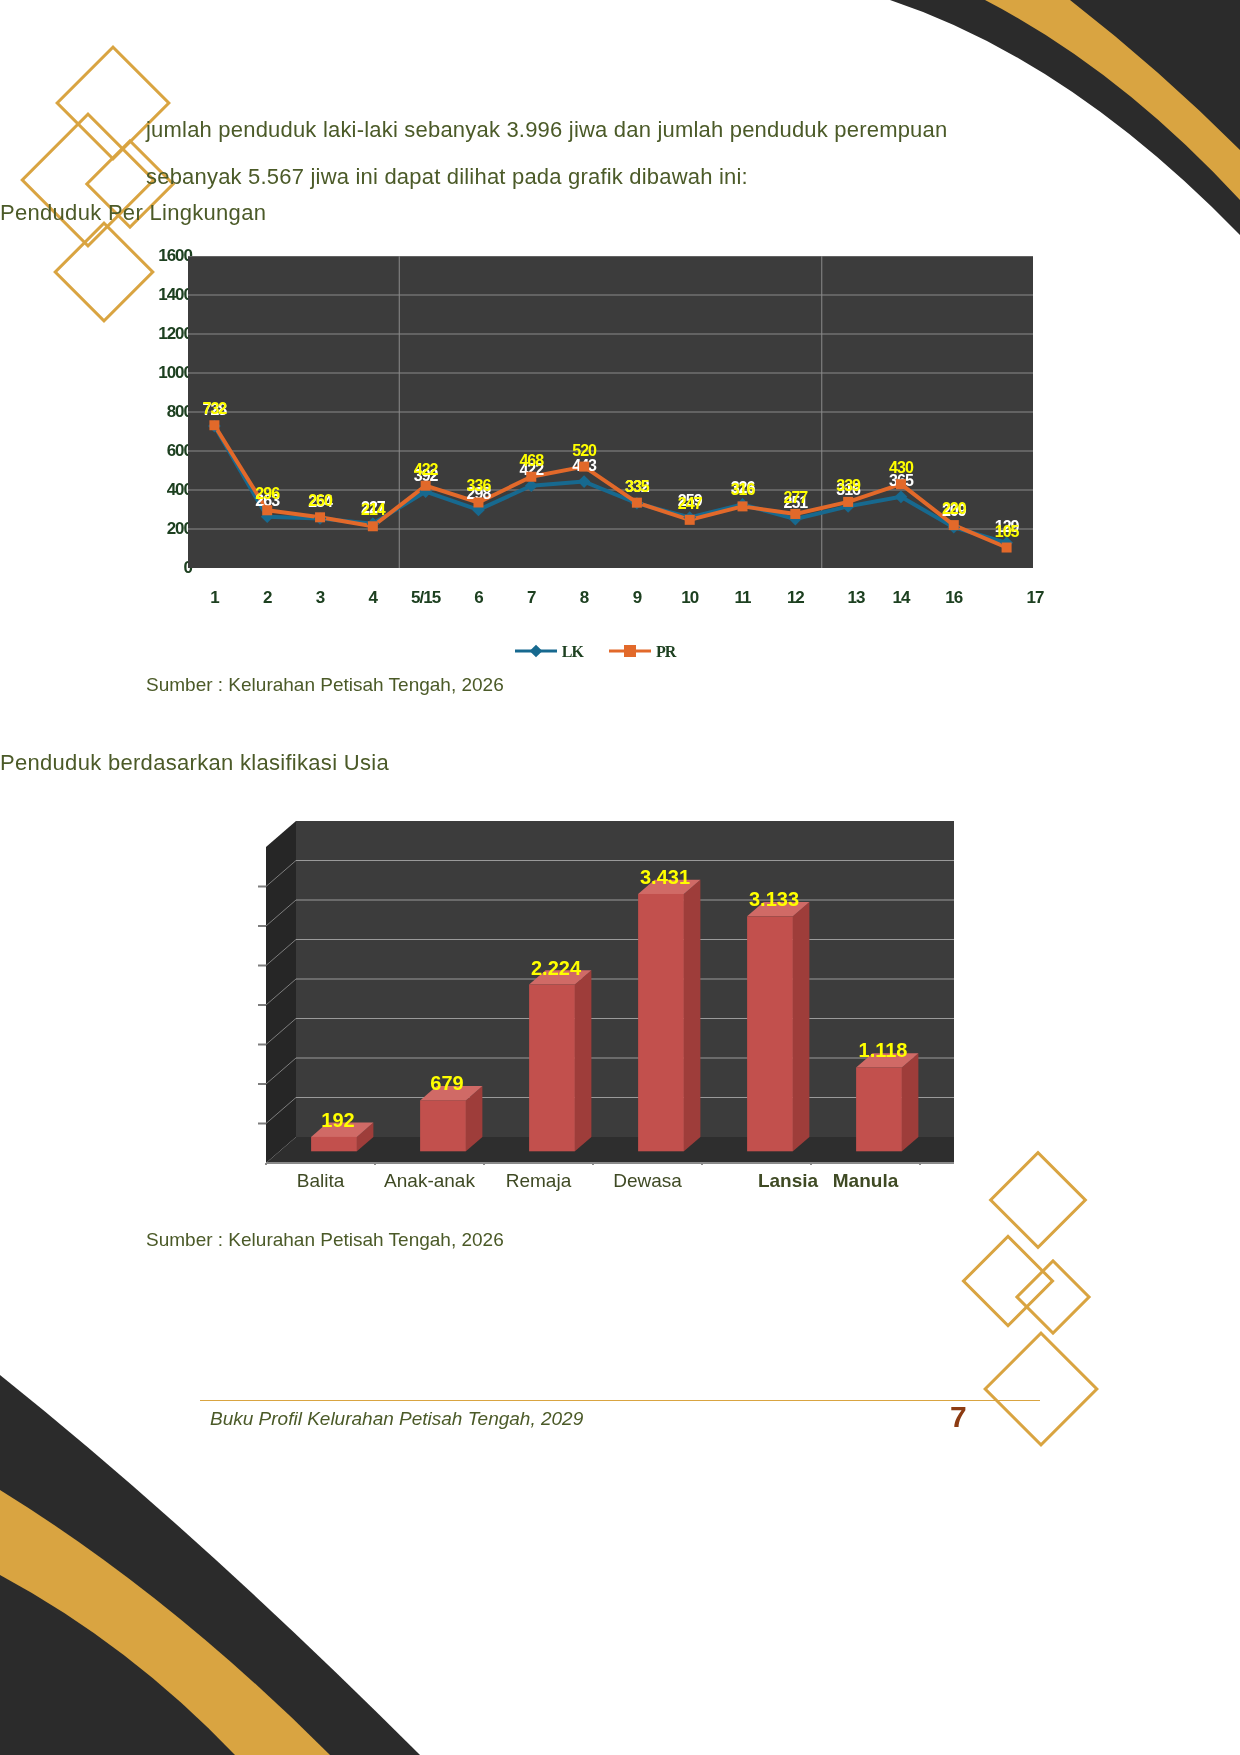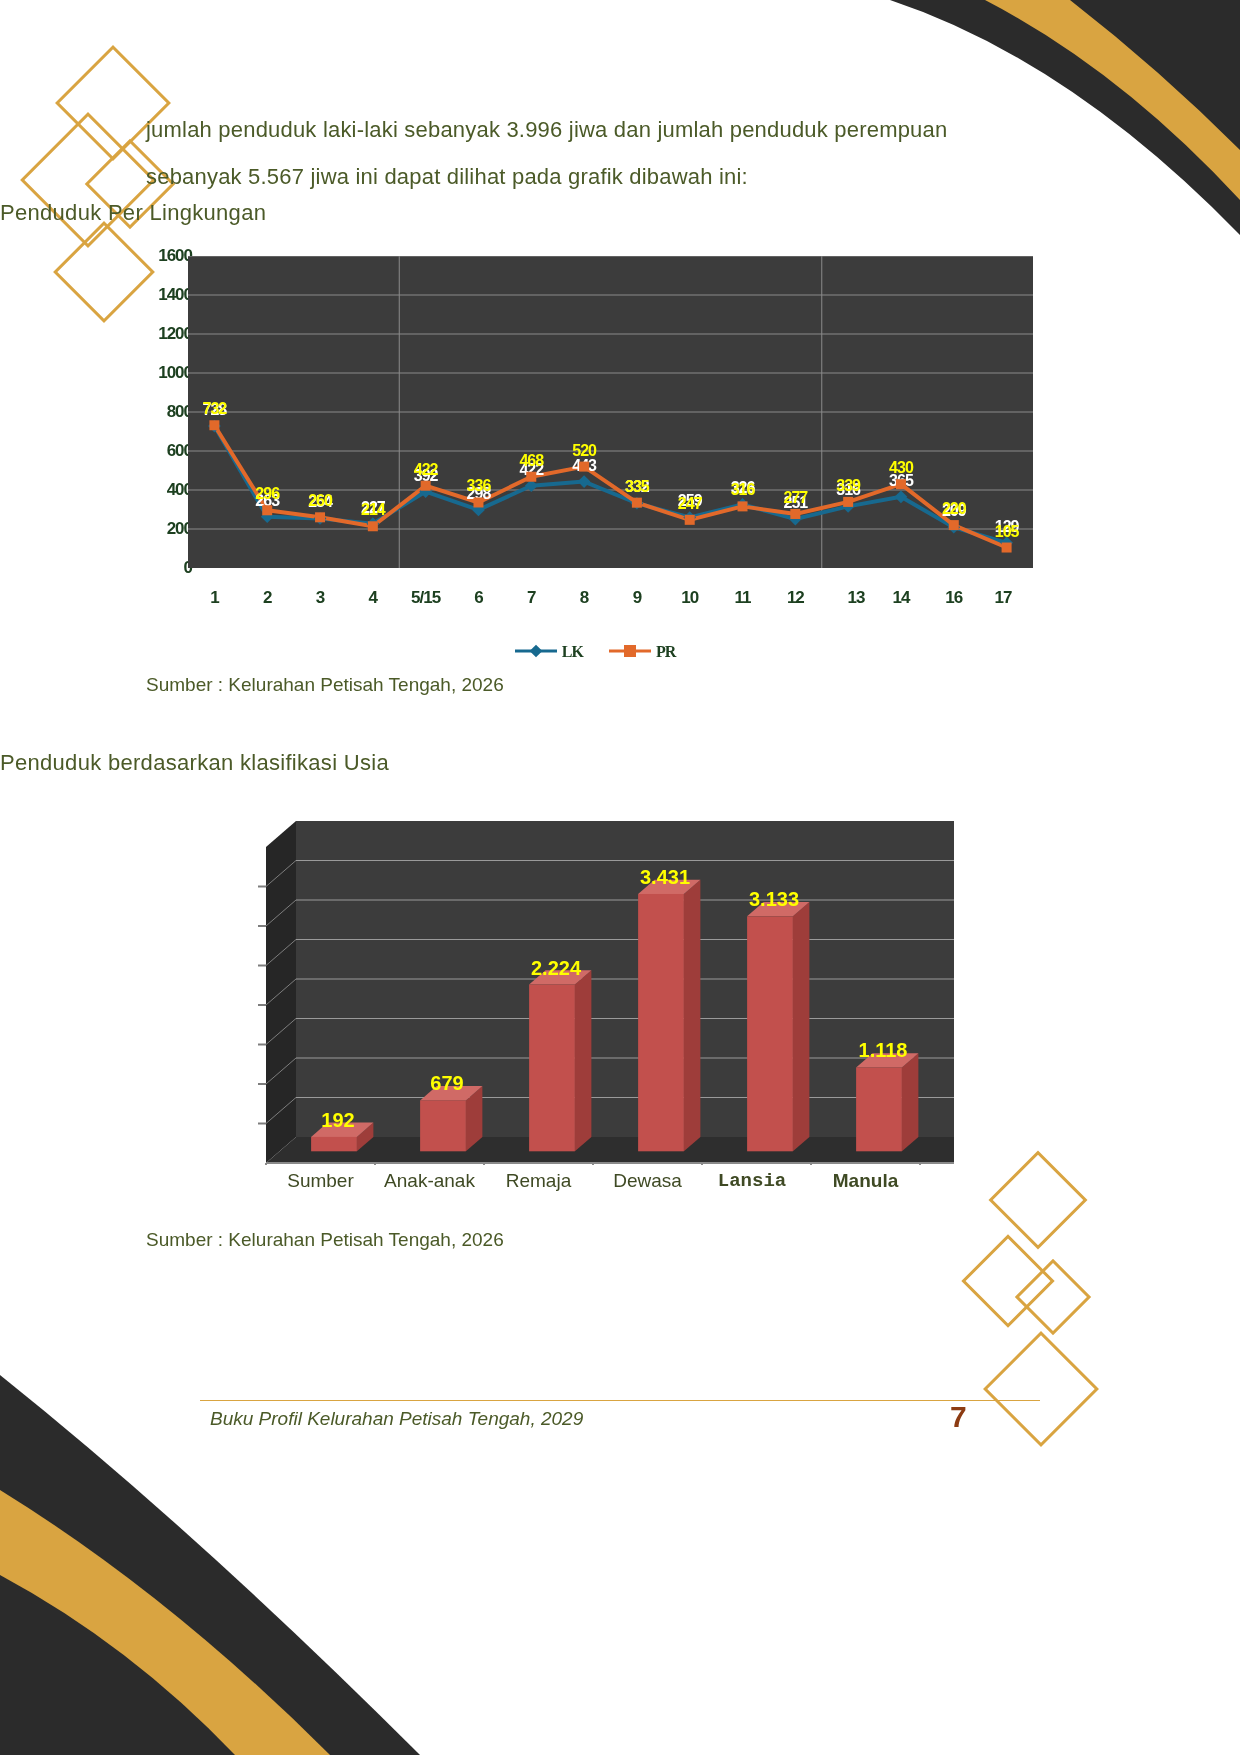--- a/index.html
+++ b/index.html
@@ -212,21 +212,21 @@
       <span style="left: 290.469px;">6</span>
       <span style="left: 343.281px;">7</span>
       <span style="left: 396.094px;">8</span>
       <span style="left: 448.906px;">9</span>
       <span style="left: 501.719px;">10</span>
       <span style="left: 554.531px;">11</span>
       <span style="left: 607.344px;">12</span>
       <span style="left: 641px; margin-left: 27px;">13</span>
       <span style="left: 712.969px;">14</span>
       <span style="left: 765.781px;">16</span>
-      <span style="left: 815px;">17</span>
+      <span style="left: 847px;">17</span>
     </div>
   <div class="lc-legend" id="lc-legend">
       <div class="lg-item">
         <svg width="42" height="16">
           <line x1="0" y1="8" x2="42" y2="8" stroke="#17698f" stroke-width="3"></line>
           <rect x="16.5" y="3.5" width="9" height="9" fill="#17698f" transform="rotate(45 21 8)"></rect>
         </svg>
         <span class="lg-label">LK</span>
       </div>
       <div class="lg-item">
@@ -298,25 +298,25 @@
         <line x1="38" y1="368" x2="38" y2="377" stroke="#8a8a8a" stroke-width="2"></line>
         <line x1="147" y1="368" x2="147" y2="377" stroke="#8a8a8a" stroke-width="2"></line>
         <line x1="256" y1="368" x2="256" y2="377" stroke="#8a8a8a" stroke-width="2"></line>
         <line x1="365" y1="368" x2="365" y2="377" stroke="#8a8a8a" stroke-width="2"></line>
         <line x1="474" y1="368" x2="474" y2="377" stroke="#8a8a8a" stroke-width="2"></line>
         <line x1="583" y1="368" x2="583" y2="377" stroke="#8a8a8a" stroke-width="2"></line>
         <line x1="692" y1="368" x2="692" y2="377" stroke="#8a8a8a" stroke-width="2"></line>
       </svg>
   </div>
   <div class="bc-xlabels" id="bc-xlabels">
-      <span style="left: 92.5px;">Sumber</span>
+      <span style="left: 92.5px;">Balita</span>
       <span style="left: 201.5px;">Anak-anak</span>
       <span style="left: 310.5px;">Remaja</span>
       <span style="left: 419.5px;">Dewasa</span>
-      <span class="bold" style="left: 524px; font-family: Liberation Mono, monospace;">Lansia</span>
+      <span class="bold" style="left: 560px;">Lansia</span>
       <span class="bold" style="left: 637.5px;">Manula</span>
     </div>
 </div>
 
 <div class="sumber" id="sumber-2">Sumber : Kelurahan Petisah Tengah, 2026</div>
 
 <div class="corner-bl">
   <svg width="420" height="480" viewBox="0 0 420 480">
     <path d="M 0 100 Q 200 260 420 480 L 0 480 Z" fill="#2b2b2b"></path>
     <path d="M 0 215 Q 170 320 330 480 L 0 480 Z" fill="#d9a441"></path>

